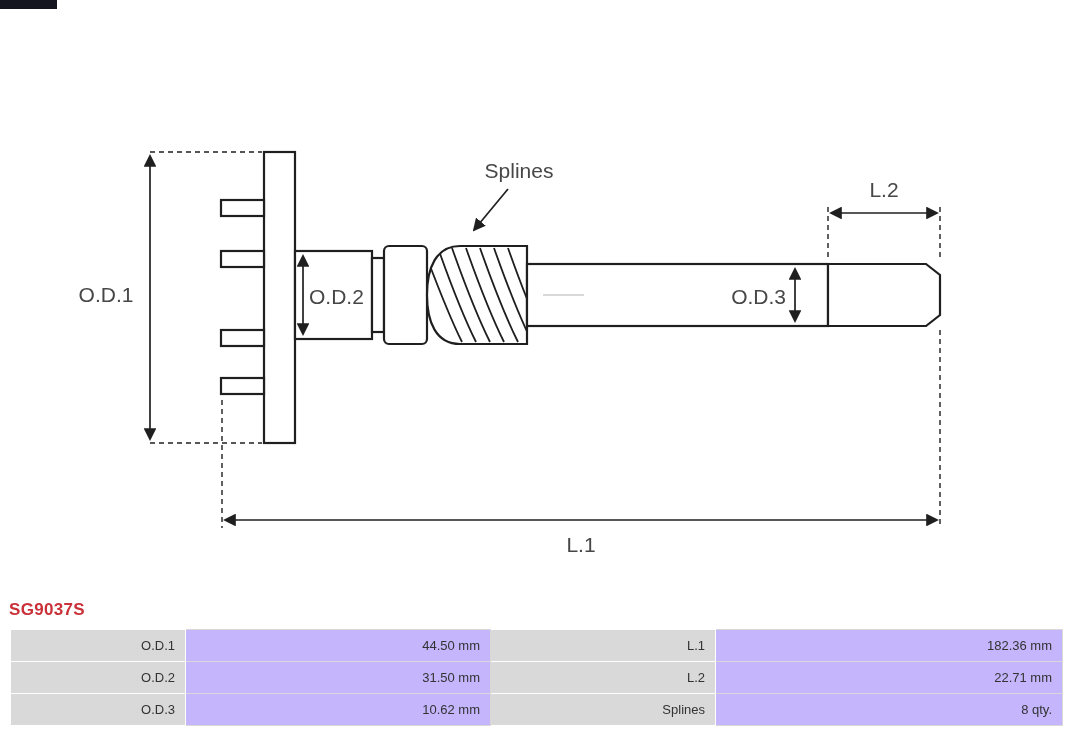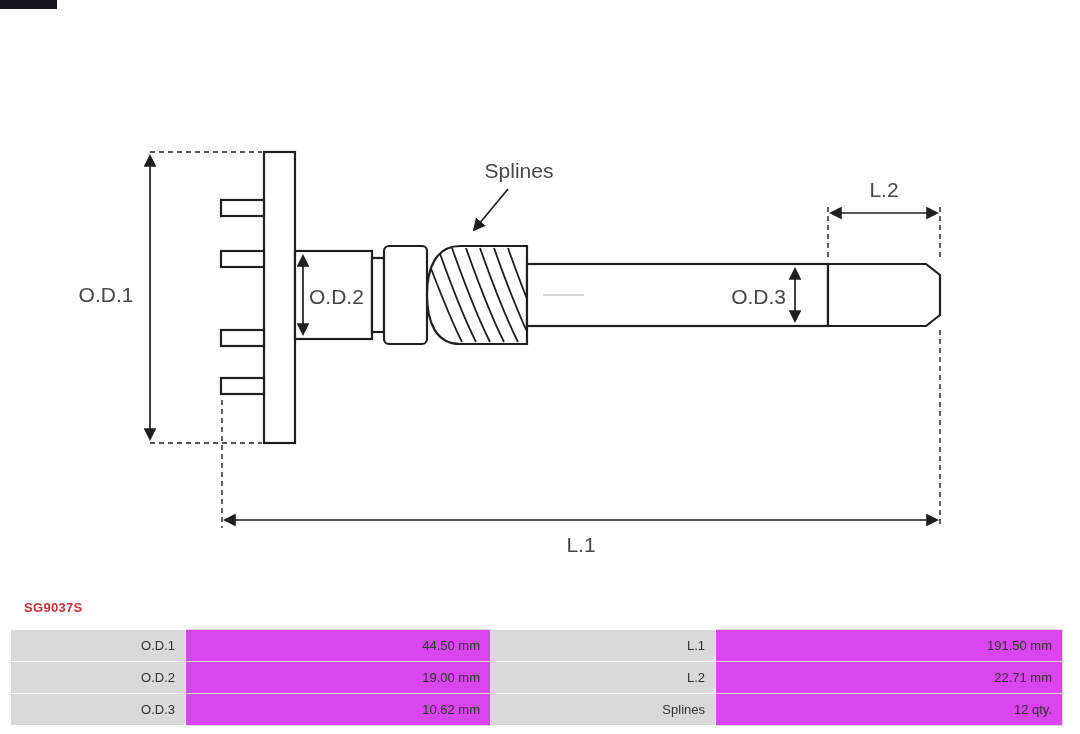--- a/index.html
+++ b/index.html
@@ -24,22 +24,22 @@
     width: 1080px; height: 592px;
   }
   svg.diagram text {
     font-family: "Liberation Sans", sans-serif;
     font-size: 21px;
     fill: #474747;
   }
 
   .part-number {
     position: absolute;
-    left: 24px; top: 600px;
-    font-size: 13px;
+    left: 9px; top: 600px;
+    font-size: 17px;
     font-weight: bold;
     letter-spacing: 0.3px;
     color: var(--part-number-color, #c93038);
   }
 
   table.spec-table {
     position: absolute;
     left: 10px; top: 629px;
     width: 1052px;
     border-collapse: collapse;
@@ -51,21 +51,21 @@
     height: 32px;
     padding: 0 10px;
     text-align: right;
     vertical-align: middle;
   }
   td.lab {
     background: var(--table-label-bg, #d9d9d9);
     border: 1px solid #ffffff;
   }
   td.val {
-    background: #d946ef;
+    background: #c4b5fd;
     border: 1px solid #d8d8d8;
   }
 </style>
 </head>
 <body>
 
 <div class="logo-fragment"></div>
 
 <svg class="diagram" viewBox="0 0 1080 592">
   <defs>
@@ -142,28 +142,28 @@
     <col style="width:175px">
     <col style="width:305px">
     <col style="width:225px">
     <col style="width:347px">
   </colgroup>
   <tbody>
     <tr>
       <td class="lab">O.D.1</td>
       <td class="val">44.50 mm</td>
       <td class="lab">L.1</td>
-      <td class="val">191.50 mm</td>
+      <td class="val">182.36 mm</td>
     </tr>
     <tr>
       <td class="lab">O.D.2</td>
-      <td class="val">19.00 mm</td>
+      <td class="val">31.50 mm</td>
       <td class="lab">L.2</td>
       <td class="val">22.71 mm</td>
     </tr>
     <tr>
       <td class="lab">O.D.3</td>
       <td class="val">10.62 mm</td>
       <td class="lab">Splines</td>
-      <td class="val">12 qty.</td>
+      <td class="val">8 qty.</td>
     </tr>
   </tbody>
 </table>
 
 </body></html>

